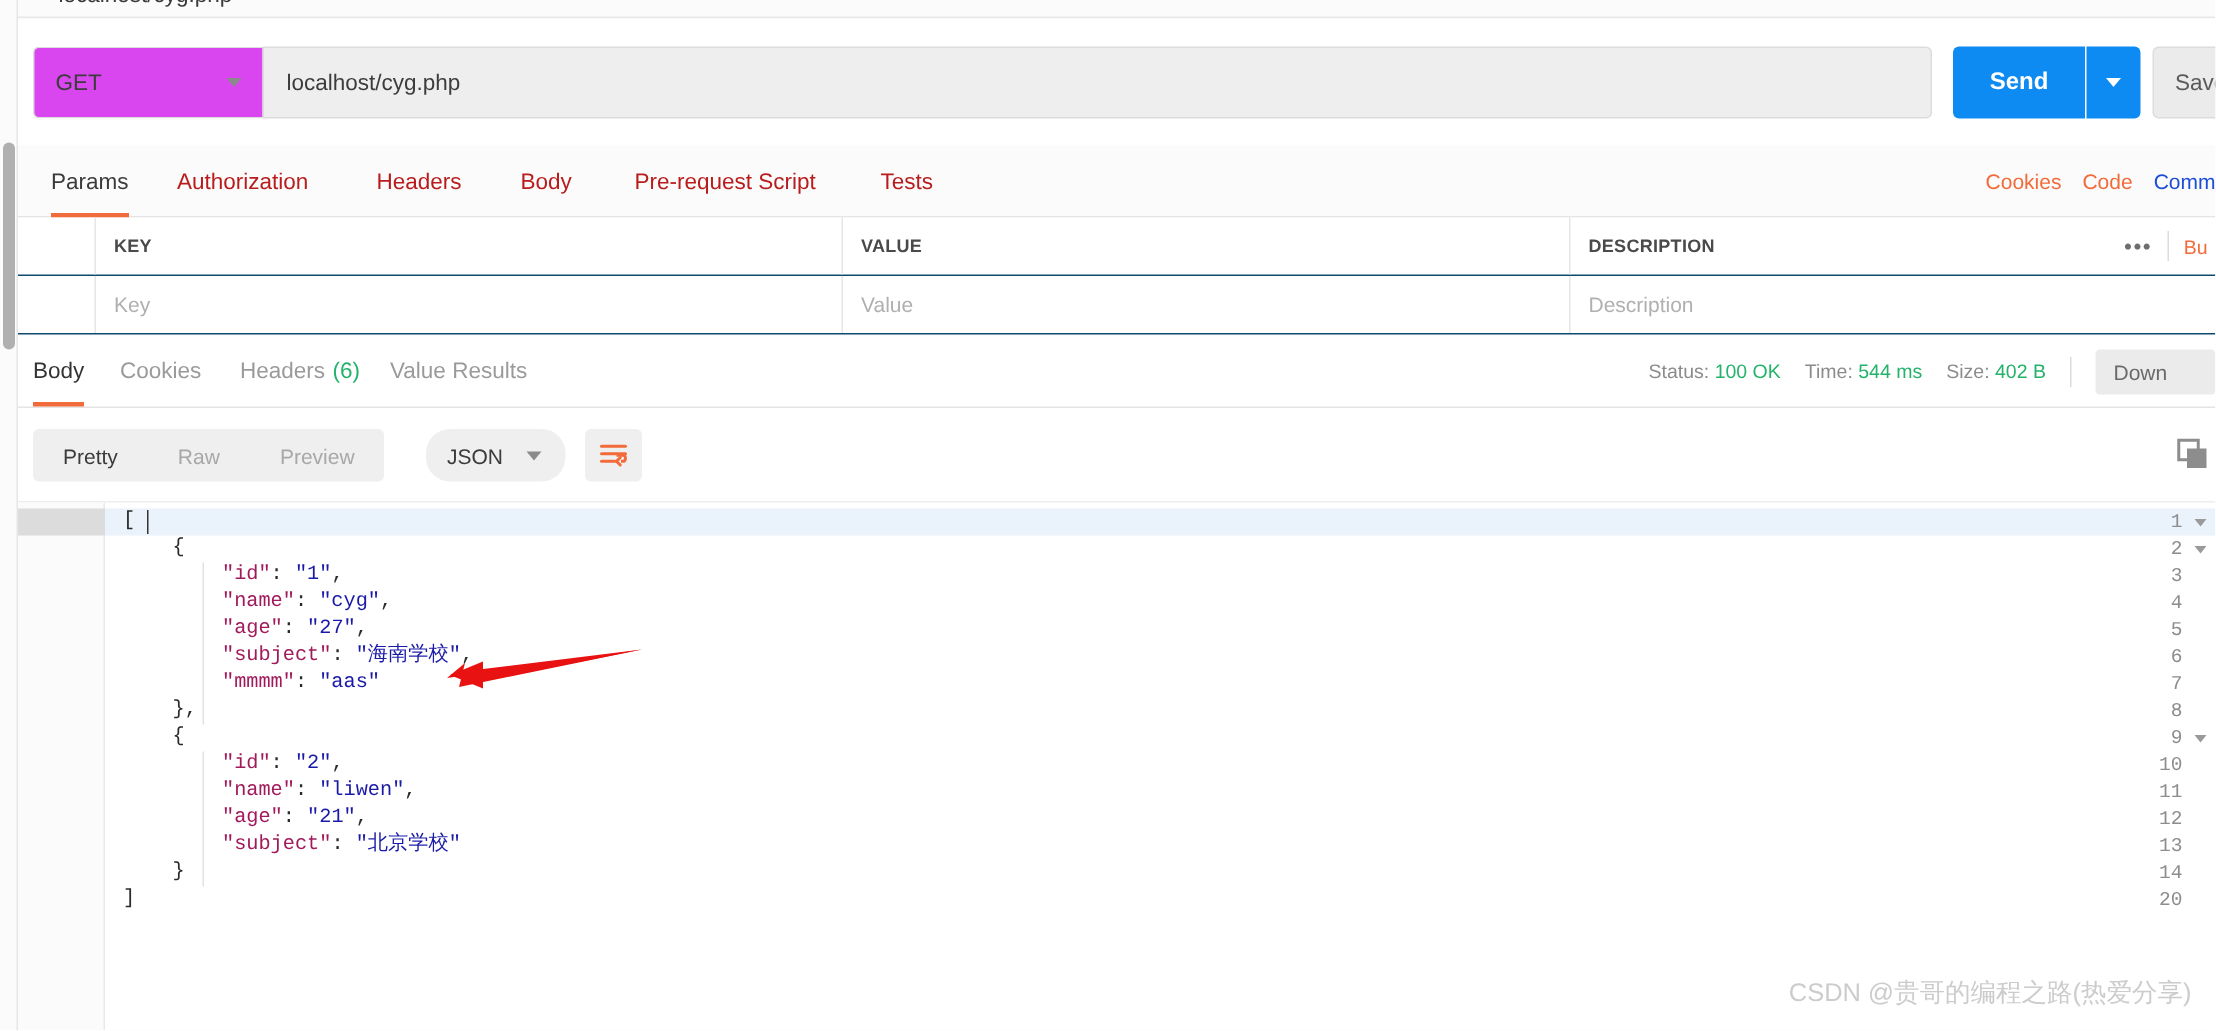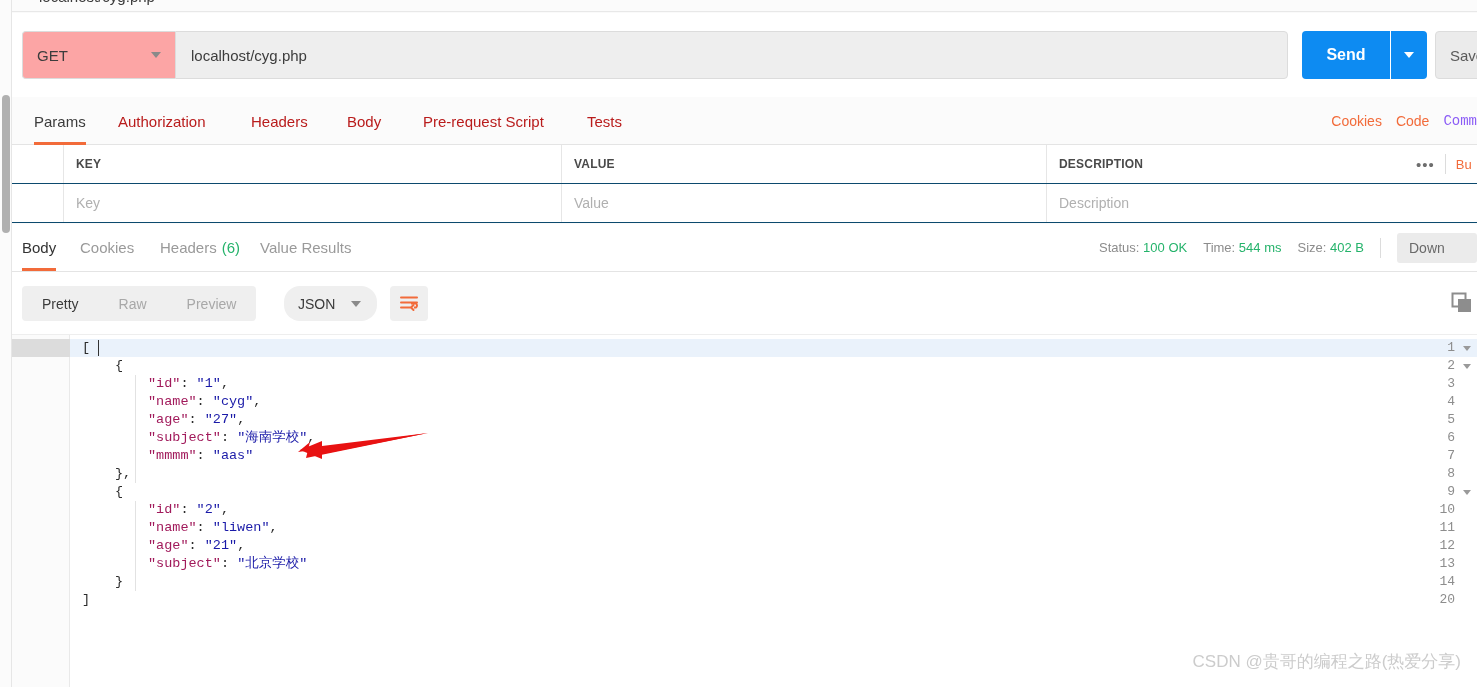--- a/index.html
+++ b/index.html
@@ -48,21 +48,21 @@
 
   
   .urlbar {
     position: absolute; left: 12px; top: 13px;
     width: 1465px; height: 84px;
     background: #ffffff;
   }
   .method-select {
     position: absolute; left: 10px; top: 18px;
     width: 153px; height: 48px;
-    background: #fca5a5;
+    background: #d946ef;
     border: 1px solid #dcdcdc;
     border-right: none;
     border-radius: 4px 0 0 4px;
     display: flex; align-items: center;
     padding: 0 14px;
     cursor: pointer;
   }
   .method-label {
     font-size: 15px; color: #3c3c3c; flex: 1;
   }
@@ -140,21 +140,21 @@
     position: absolute; left: 0; right: 0; bottom: 0;
     height: 3px; background: #f26b3a;
   }
   .right-links {
     position: absolute; right: 0; top: 0; height: 48px;
     display: flex; align-items: center; gap: 14px;
     padding-right: 0;
     font-size: 14px;
   }
   .rl { color: #f26b3a; cursor: pointer; white-space: nowrap; }
-  .rl.muted { color: #8b5cf6; font-family: Liberation Mono, monospace; }
+  .rl.muted { color: #1d4ed8; }
 
   
   .ptable {
     position: absolute; left: 12px; top: 145px;
     width: 1465px; height: 78px;
     background: #ffffff;
   }
   .prow {
     position: absolute; left: 0; width: 1465px; height: 39px;
     border-bottom: 1px solid #0c4a6e;

